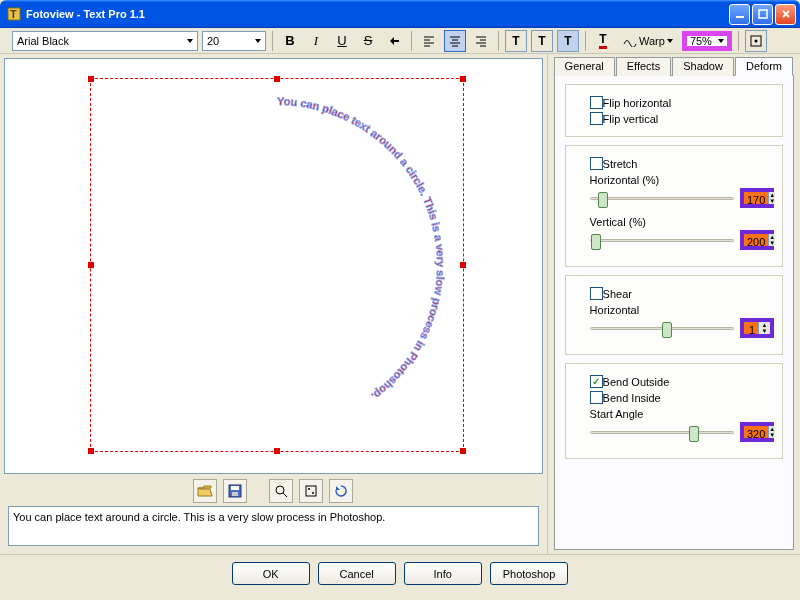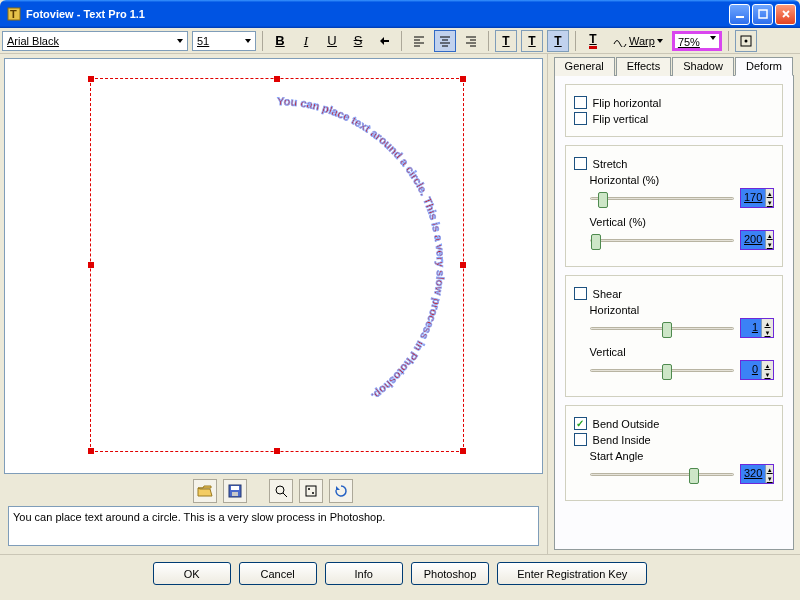--- a/index.html
+++ b/index.html
@@ -4,53 +4,53 @@
 <style>
   * { box-sizing: border-box; margin: 0; padding: 0; font-family: Tahoma, Arial, sans-serif; font-size: 11px; }
   body { background: #ece9d8; width: 800px; height: 600px; overflow: hidden; }
   .titlebar { height: 28px; background: linear-gradient(to bottom, #3a95ff 0%, #0054e3 8%, #0054e3 92%, #003ab0 100%); display: flex; align-items: center; padding: 0 4px; color: #fff; font-weight: bold; font-size: 13px; border-radius: 6px 6px 0 0; }
   .titlebar .ticon { width: 16px; height: 16px; margin: 0 4px 0 2px; display:inline-flex; align-items:center; justify-content:center;}
   .titlebar .title { flex: 1; }
   .win-btns { display: flex; gap: 2px; }
   .win-btn { width: 21px; height: 21px; border: 1px solid #fff; border-radius: 3px; display:flex; align-items:center; justify-content:center; color:#fff; font-weight:bold; }
   .win-btn.min,.win-btn.max{background:linear-gradient(to bottom,#6fa7ff,#2e6fed);}
   .win-btn.close{background:linear-gradient(to bottom,#ff9b7a,#e34322);}
-  .toolbar { height: 26px; background: #ece9d8; border-bottom: 1px solid #cac6b6; display:flex; align-items:center; padding: 2px 2px; gap:4px;text-decoration:underline;}
+  .toolbar { height: 26px; background: #ece9d8; border-bottom: 1px solid #cac6b6; display:flex; align-items:center; padding: 2px 12px; gap:4px;}
   .font-name { width: 186px; height: 20px; border:1px solid #7f9db9; background:#fff; padding:2px 4px; display:flex; align-items:center; justify-content:space-between;}
   .font-size { width: 64px; height:20px; border:1px solid #7f9db9; background:#fff; padding:2px 4px; display:flex; align-items:center; justify-content:space-between;}
   .dd-arrow { width:0;height:0;border-left:3px solid transparent;border-right:3px solid transparent;border-top:4px solid #000;}
   .tbtn { width:22px; height:22px; display:flex; align-items:center; justify-content:center; border:1px solid transparent;}
   .tbtn.active{border:1px solid #316ac5; background:#c1d2ee;}
   .tbtn.boxed{border:1px solid #7f9db9;}
   .sep{width:1px;height:20px;background:#aca899;margin:0 2px;}
-  .zoom-box{width:50px;height:20px;border:3px solid #d946ef;background:#fff;padding:2px 3px;display:flex;align-items:flex-start;justify-content:space-between;}
+  .zoom-box{width:50px;height:20px;border:5px solid #d946ef;background:#fff;padding:2px 3px;display:flex;align-items:center;justify-content:space-between;}
   .main { display:flex; height: 500px; }
   .canvas-area { width: 552px; padding: 4px; display:flex; flex-direction:column;}
   .canvas { flex:1; background:#fff; border:1px solid #7f9db9; position:relative; }
   .sel-box{position:absolute;left:85px;top:19px;width:374px;height:374px;border:1px dashed #e00000;}
   .handle{position:absolute;width:6px;height:6px;background:#e00000;}
   .circle-text{position:absolute;left:97px;top:31px;width:350px;height:350px;}
   .canvas-tools{height:30px;display:flex;align-items:center;justify-content:center;gap:6px;margin-top:2px;}
   .ctbtn{width:24px;height:24px;border:1px solid #aca899;background:#f5f3ea;display:flex;align-items:center;justify-content:center;}
   .textfield{height:40px;border:1px solid #7f9db9;background:#fff;margin:0 4px 4px 4px;padding:4px;}
   .side{flex:1;border-left:1px solid #cac6b6;padding:2px 6px 6px 6px;}
   .tabs{display:flex;height:20px;border-bottom:1px solid #919b9c;}
   .tab{padding:2px 10px;border:1px solid #919b9c;border-bottom:none;background:#f5f3ea;margin-right:1px;position:relative;top:1px;}
   .tab.active{background:#fcfcfe;border-bottom:1px solid #fcfcfe;font-weight:normal;}
   .panel{border:1px solid #919b9c;border-top:none;background:#fcfcfe;padding:8px 10px;height:474px;overflow:hidden;}
   .group{border:1px solid #d0d0bf;background:#fdfdfb;padding:8px;margin-bottom:8px;}
-  .chk{display:flex;align-items:center;gap:6px;margin:3px 0;}
+  .chk{display:flex;align-items:center;gap:0;margin:3px 16px;}
   .chkbox{width:13px;height:13px;border:1px solid #1c5180;background:#fff;display:flex;align-items:center;justify-content:center;color:#21a121;font-size:10px;font-weight:bold;}
   .slider-row{margin:4px 0 8px 16px;}
   .slider-label{margin-bottom:2px;}
   .slider-wrap{display:flex;align-items:center;gap:6px;}
   .slider-track{flex:1;height:16px;position:relative;}
   .track-line{position:absolute;left:0;right:0;top:7px;height:3px;background:#e5e2d8;border:1px solid #b8b4a2;border-radius:2px;}
   .thumb{position:absolute;top:2px;width:10px;height:16px;background:#cde6c7;border:1px solid #4e8a4e;border-radius:2px;}
-  .spin{width:34px;height:20px;border:1px solid #6d28d9;background:#3b82f6;display:flex;text-decoration:underline;}
+  .spin{width:34px;height:20px;border:4px solid #6d28d9;background:#f97316;display:flex;}
   .spin span{flex:1;padding:2px 3px;text-align:right;}
   .spin .arrows{width:12px;border-left:1px solid #7f9db9;display:flex;flex-direction:column;}
   .spin .arrows div{flex:1;display:flex;align-items:center;justify-content:center;font-size:6px;background:#e8e8e0;}
   .bottom-btns{height:38px;display:flex;align-items:center;justify-content:center;gap:8px;border-top:1px solid #cac6b6;}
   .btn{min-width:78px;height:23px;border:1px solid #003c74;background:linear-gradient(to bottom,#fff,#eeebe1);border-radius:3px;display:flex;align-items:center;justify-content:center;padding:0 12px;}
 </style>
 </head>
 <body>
 
 <div class="titlebar">
@@ -79,21 +79,21 @@
       </div>
   </div>
 </div>
 
 <div class="toolbar">
   <div class="font-name">
       <span>Arial Black</span>
       <span class="dd-arrow"></span>
     </div>
   <div class="font-size">
-      <span>51</span>
+      <span>20</span>
       <span class="dd-arrow"></span>
     </div>
   <div class="sep"></div>
   <div class="tbtn">
       <b style="font-size:13px">B</b>
     </div>
   <div class="tbtn">
       <i style="font-size:13px;font-family:serif">I</i>
     </div>
   <div class="tbtn">
@@ -286,36 +286,20 @@
               </div>
             <div class="spin">
                 <span>1</span>
                 <div class="arrows">
                   <div>▲</div>
                   <div>▼</div>
                 </div>
               </div>
           </div>
         </div>
-        <div class="slider-row">
-          <div class="slider-label">Vertical</div>
-          <div class="slider-wrap">
-            <div class="slider-track">
-                <div class="track-line"></div>
-                <div class="thumb" style="left:50%"></div>
-              </div>
-            <div class="spin">
-                <span>0</span>
-                <div class="arrows">
-                  <div>▲</div>
-                  <div>▼</div>
-                </div>
-              </div>
-          </div>
-        </div>
       </div>
       <div class="group">
         <div class="chk">
             <div class="chkbox">✓</div>
             <span>Bend Outside</span>
           </div>
         <div class="chk">
             <div class="chkbox"></div>
             <span>Bend Inside</span>
           </div>
@@ -338,14 +322,13 @@
       </div>
     </div>
   </div>
 </div>
 
 <div class="bottom-btns">
   <div class="btn">OK</div>
   <div class="btn">Cancel</div>
   <div class="btn">Info</div>
   <div class="btn">Photoshop</div>
-  <div class="btn" style="min-width:150px">Enter Registration Key</div>
 </div>
 
 </body></html>

